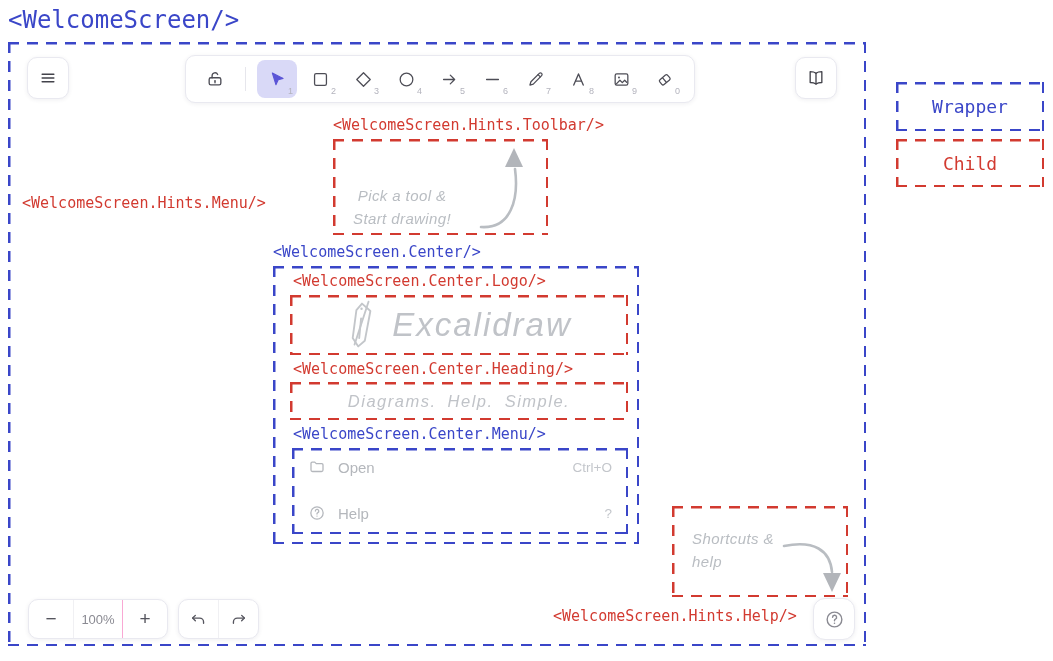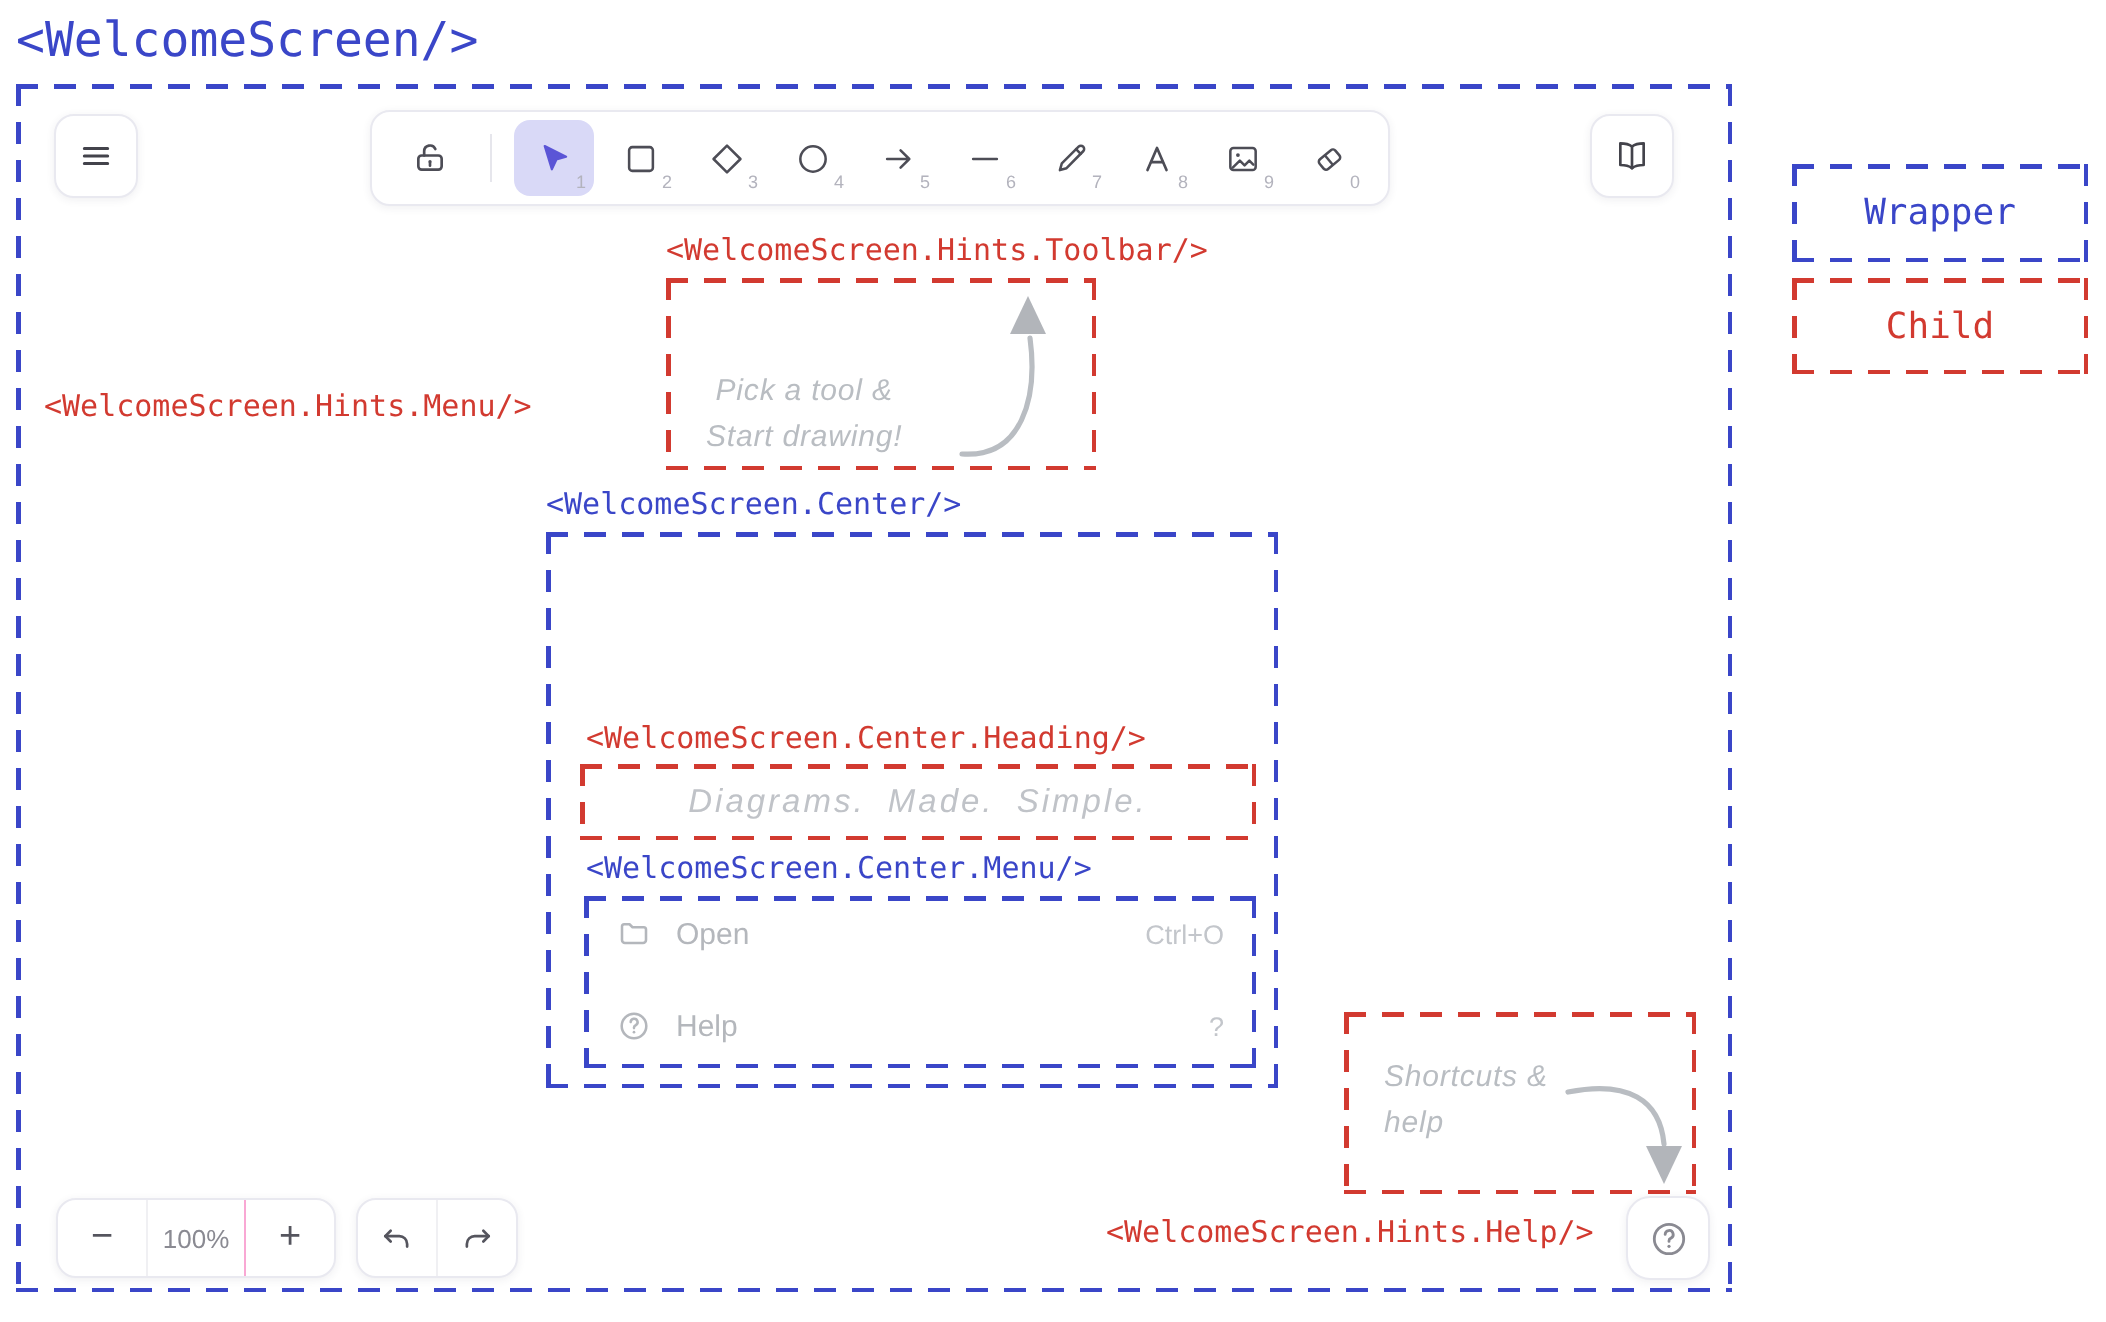--- a/index.html
+++ b/index.html
@@ -238,24 +238,38 @@
         <path d="M18 84 C 48 86, 56 56, 52 26" fill="none" stroke="#b9bdc2" stroke-width="2.6" stroke-linecap="round"></path>
         <polygon points="51,5 42,24 60,24" fill="#b2b5ba"></polygon>
       </svg>
       <div class="abs hint-text" style="left:20px;top:46px;text-align:center;">Pick a tool &amp;
 Start drawing!</div>
     </div>
 
     <div class="abs mono code-label blue" style="left:265px;top:201px;">&lt;WelcomeScreen.Center/&gt;</div>
     <div class="dash dash-blue" style="left:265px;top:224px;width:366px;height:278px;">
 
+      <div class="abs mono code-label red" style="left:20px;top:6px;">&lt;WelcomeScreen.Center.Logo/&gt;</div>
+      <div class="dash dash-red" style="left:17px;top:29px;width:338px;height:60px;">
+        <div class="logo-row">
+          <span>
+            <svg width="32" height="54" viewBox="0 0 34 58" fill="none" stroke="#c3c6ca" stroke-width="2" stroke-linecap="round" stroke-linejoin="round">
+                <path d="M17 6 26 14 20 46 13 52 7 43 11 13z"></path>
+                <circle cx="16.5" cy="11.5" r="1.3" fill="#c3c6ca" stroke="none"></circle>
+                <path d="M24 4 9 50"></path>
+                <path d="M16 22l-2 21"></path>
+              </svg>
+          </span>
+          <span class="logo-text">Excalidraw</span>
+        </div>
+      </div>
 
       <div class="abs mono code-label red" style="left:20px;top:94px;">&lt;WelcomeScreen.Center.Heading/&gt;</div>
       <div class="dash dash-red" style="left:17px;top:116px;width:338px;height:38px;">
-        <div class="heading-text">Diagrams. Made. Simple.</div>
+        <div class="heading-text">Diagrams. Help. Simple.</div>
       </div>
 
       <div class="abs mono code-label blue" style="left:20px;top:159px;">&lt;WelcomeScreen.Center.Menu/&gt;</div>
       <div class="dash dash-blue center-menu" style="left:19px;top:182px;width:336px;height:86px;">
         <div class="menu-row">
           <span>
             <svg width="18" height="18" viewBox="0 0 24 24" fill="none" stroke="#b4b7bc" stroke-width="1.7" stroke-linecap="round" stroke-linejoin="round">
                 <path d="M4 7a1.5 1.5 0 0 1 1.5-1.5H9l2 2h7.5A1.5 1.5 0 0 1 20 9v7a2 2 0 0 1-2 2H6a2 2 0 0 1-2-2z"></path>
               </svg>
           </span>

